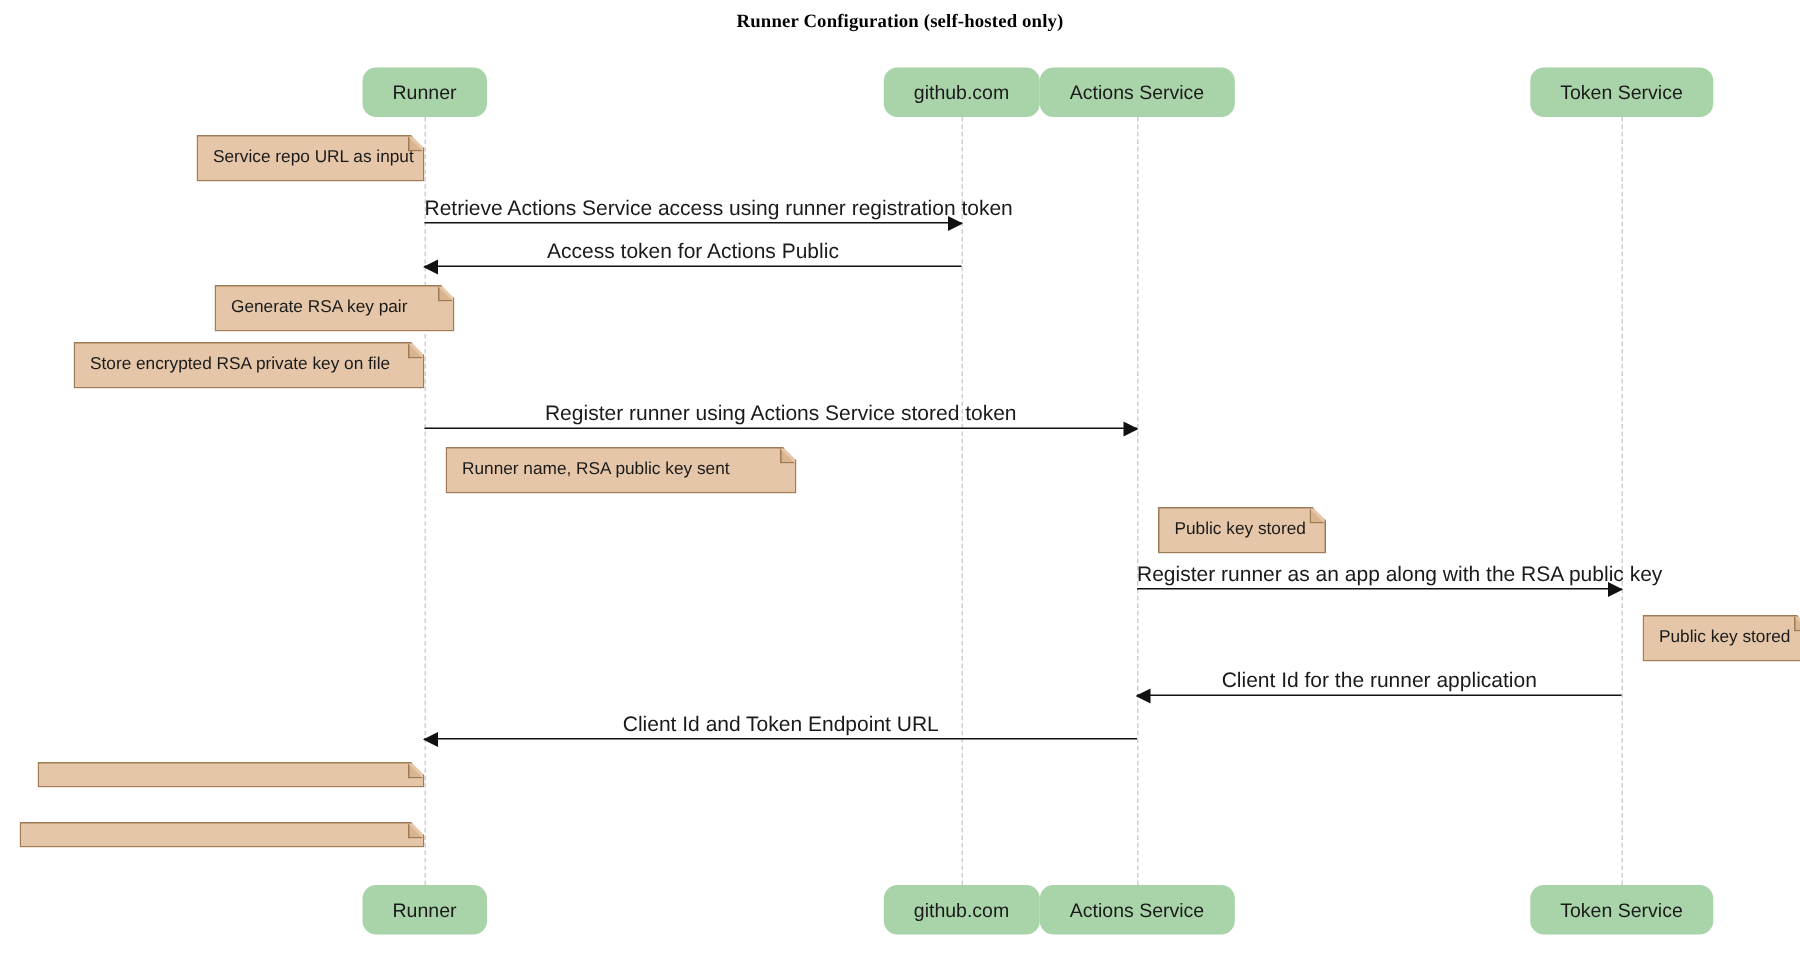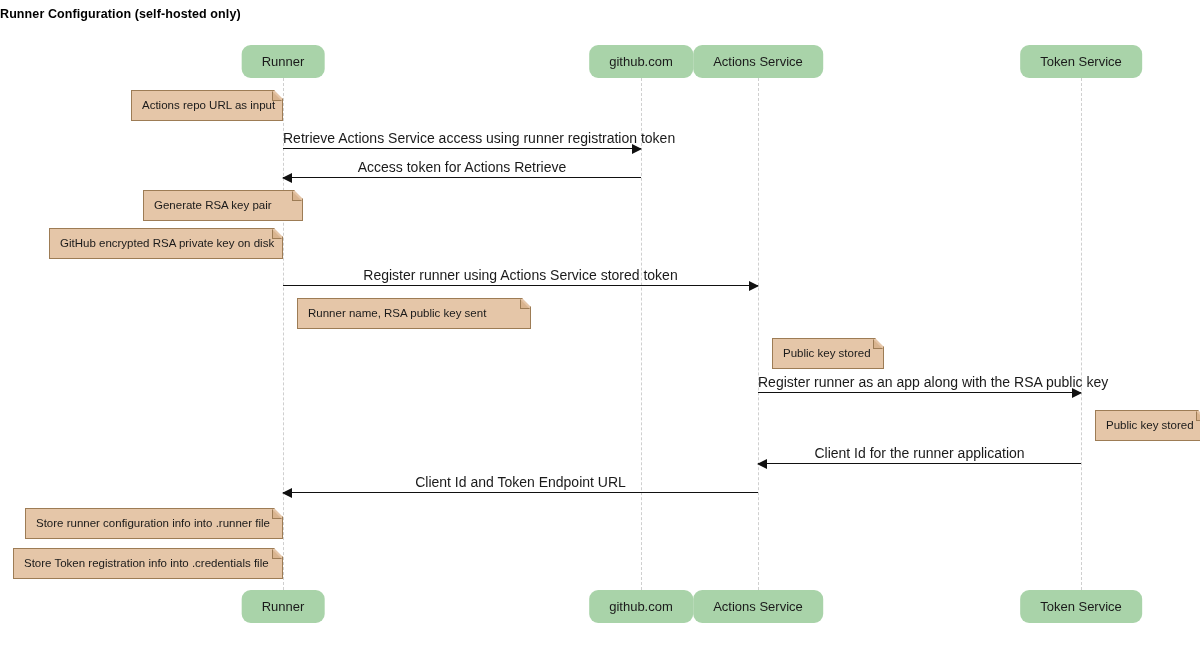--- a/index.html
+++ b/index.html
@@ -21,25 +21,26 @@
     height: 647px;
     background: #ffffff;
   }
 
   
   .diagram-title {
     position: absolute;
     left: 0;
     top: 7px;
     width: 1200px;
-    text-align: left;
+    text-align: center;
     font-size: 12.5px;
     font-weight: bold;
     letter-spacing: 0.1px;
     color: #000000;
+    font-family: Liberation Serif, serif;
   }
 
   
   .lifeline {
     position: absolute;
     width: 0;
     border-left: 1px dashed #cfcfcf;
     top: 78px;
     height: 512px;
   }
@@ -160,21 +161,21 @@
     </div>
   <div id="messages">
       <div class="msg to-right" style="left: 283px; top: 148px; width: 358px;">
         <div class="line"></div>
         <div class="head"></div>
         <div class="label">Retrieve Actions Service access using runner registration token</div>
       </div>
       <div class="msg to-left" style="left: 283px; top: 177px; width: 358px;">
         <div class="line"></div>
         <div class="head"></div>
-        <div class="label">Access token for Actions Retrieve</div>
+        <div class="label">Access token for Actions Public</div>
       </div>
       <div class="msg to-right" style="left: 283px; top: 285px; width: 475px;">
         <div class="line"></div>
         <div class="head"></div>
         <div class="label">Register runner using Actions Service stored token</div>
       </div>
       <div class="msg to-right" style="left: 758px; top: 392px; width: 323px;">
         <div class="line"></div>
         <div class="head"></div>
         <div class="label">Register runner as an app along with the RSA public key</div>
@@ -185,49 +186,47 @@
         <div class="label">Client Id for the runner application</div>
       </div>
       <div class="msg to-left" style="left: 283px; top: 492px; width: 475px;">
         <div class="line"></div>
         <div class="head"></div>
         <div class="label">Client Id and Token Endpoint URL</div>
       </div>
     </div>
   <div id="notes">
       <div class="note" style="top: 90px; width: 152px; left: 131px;">
-        <span class="note-text">Actions repo URL as input</span>
+        <span class="note-text">Service repo URL as input</span>
         <span class="fold"></span>
       </div>
       <div class="note" style="top: 190px; width: 160px; left: 143px;">
         <span class="note-text">Generate RSA key pair</span>
         <span class="fold"></span>
       </div>
       <div class="note" style="top: 228px; width: 234px; left: 49px;">
-        <span class="note-text">GitHub encrypted RSA private key on disk</span>
+        <span class="note-text">Store encrypted RSA private key on file</span>
         <span class="fold"></span>
       </div>
       <div class="note" style="top: 298px; width: 234px; left: 297px;">
         <span class="note-text">Runner name, RSA public key sent</span>
         <span class="fold"></span>
       </div>
       <div class="note" style="top: 338px; width: 112px; left: 772px;">
         <span class="note-text">Public key stored</span>
         <span class="fold"></span>
       </div>
       <div class="note" style="top: 410px; width: 112px; left: 1095px;">
         <span class="note-text">Public key stored</span>
         <span class="fold"></span>
       </div>
       <div class="note" style="top: 508px; width: 258px; left: 25px;">
-        <span class="note-text">Store runner configuration info into .runner file</span>
         <span class="fold"></span>
       </div>
       <div class="note" style="top: 548px; width: 270px; left: 13px;">
-        <span class="note-text">Store Token registration info into .credentials file</span>
         <span class="fold"></span>
       </div>
     </div>
   <div id="participants-bottom">
       <div class="participant" style="left: 283px; top: 590px;">
         <span>Runner</span>
       </div>
       <div class="participant" style="left: 641px; top: 590px;">
         <span>github.com</span>
       </div>

